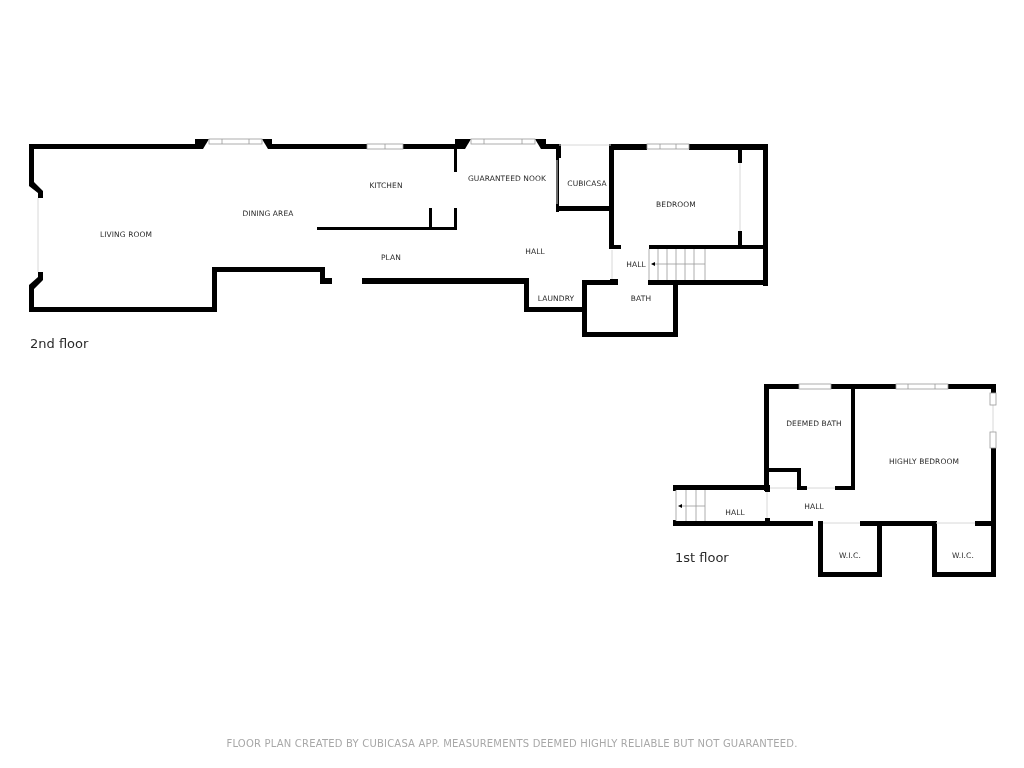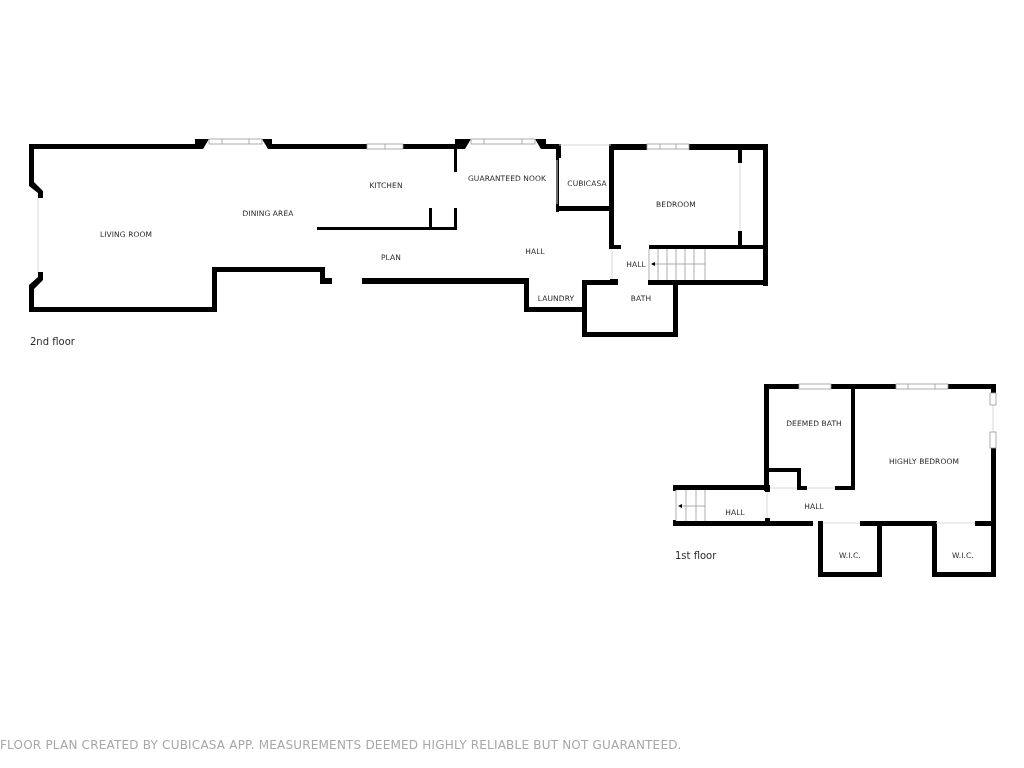--- a/index.html
+++ b/index.html
@@ -3,22 +3,22 @@
 <meta charset="utf-8">
 <style>
   html, body { margin: 0; padding: 0; background: #ffffff; }
   body { width: 1024px; height: 768px; position: relative; overflow: hidden; font-family: "DejaVu Sans", sans-serif; }
   #plan { position: absolute; left: 0; top: 0; width: 1024px; height: 768px; }
   .wall { fill: #000000; }
   .win { fill: #ffffff; stroke: #9a9a9a; stroke-width: 0.8; }
   .opening { stroke: #d8d8d8; stroke-width: 1; }
   .stair { stroke: #9a9a9a; stroke-width: 0.8; fill: none; }
   .lbl { position: absolute; font-size: 7.5px; color: #2a2a2a; letter-spacing: 0.1px; white-space: nowrap; transform: translate(-50%, -50%); }
-  .floor-lbl { position: absolute; font-size: 10px; color: #2a2a2a; white-space: nowrap; }
-  .footer { position: absolute; left: 0; width: 1024px; top: 738px; font-size: 12px; color: #a8a8a8; letter-spacing: 0.2px; }
+  .floor-lbl { position: absolute; font-size: 13px; color: #2a2a2a; white-space: nowrap; }
+  .footer { position: absolute; left: 0; width: 1024px; top: 738px; text-align: center; font-size: 10px; color: #a8a8a8; letter-spacing: 0.2px; }
 </style>
 </head>
 <body>
 
 <svg id="plan" viewBox="0 0 1024 768" xmlns="http://www.w3.org/2000/svg">
 
   <g>
 
     <rect class="wall" x="29" y="144" width="170" height="5"></rect>
     <polygon class="wall" points="195,139 209,139 203,149 195,149"></polygon>

